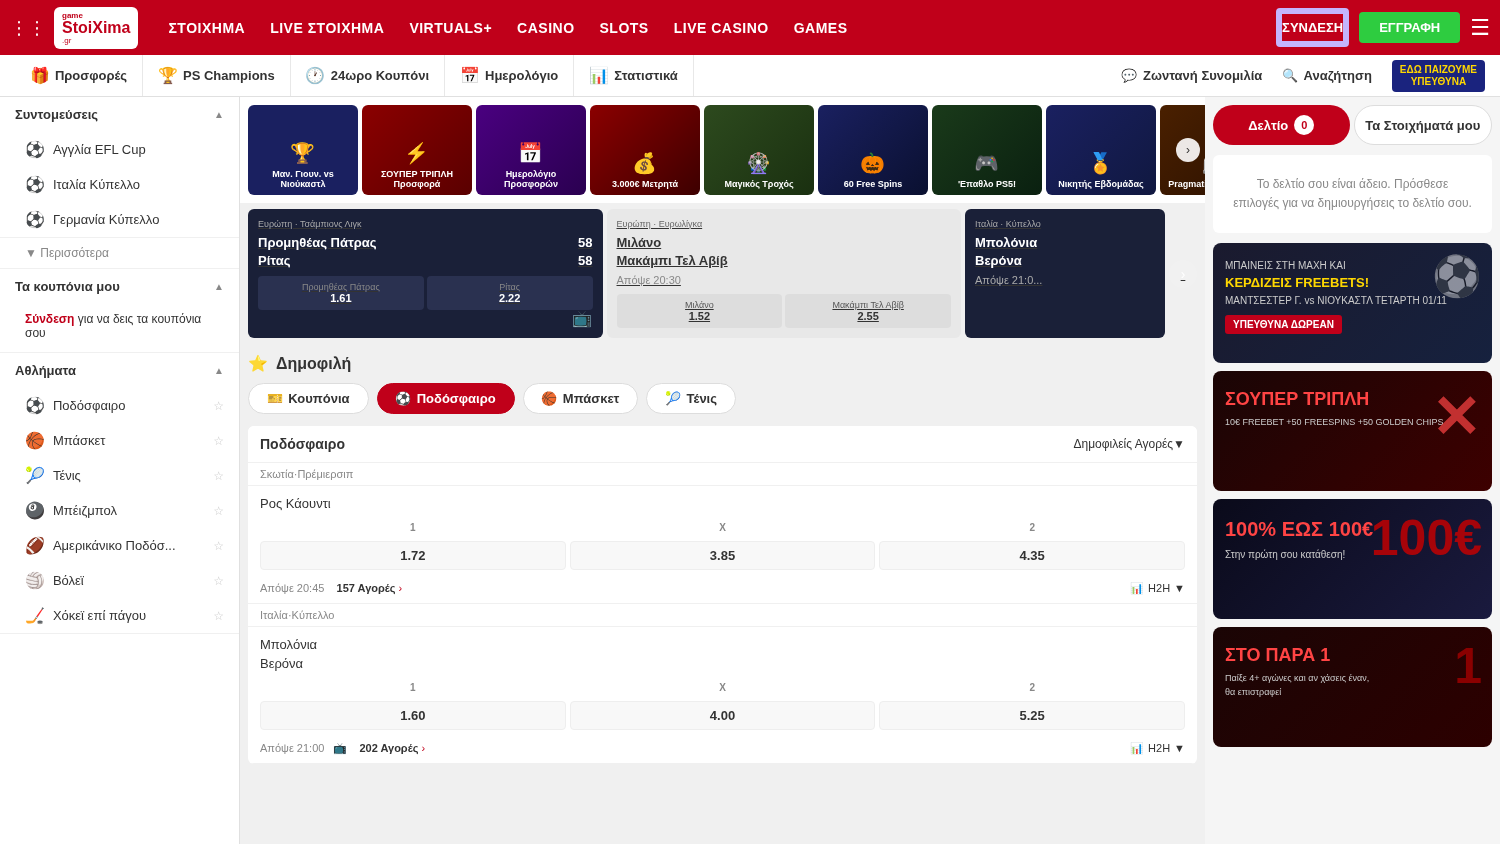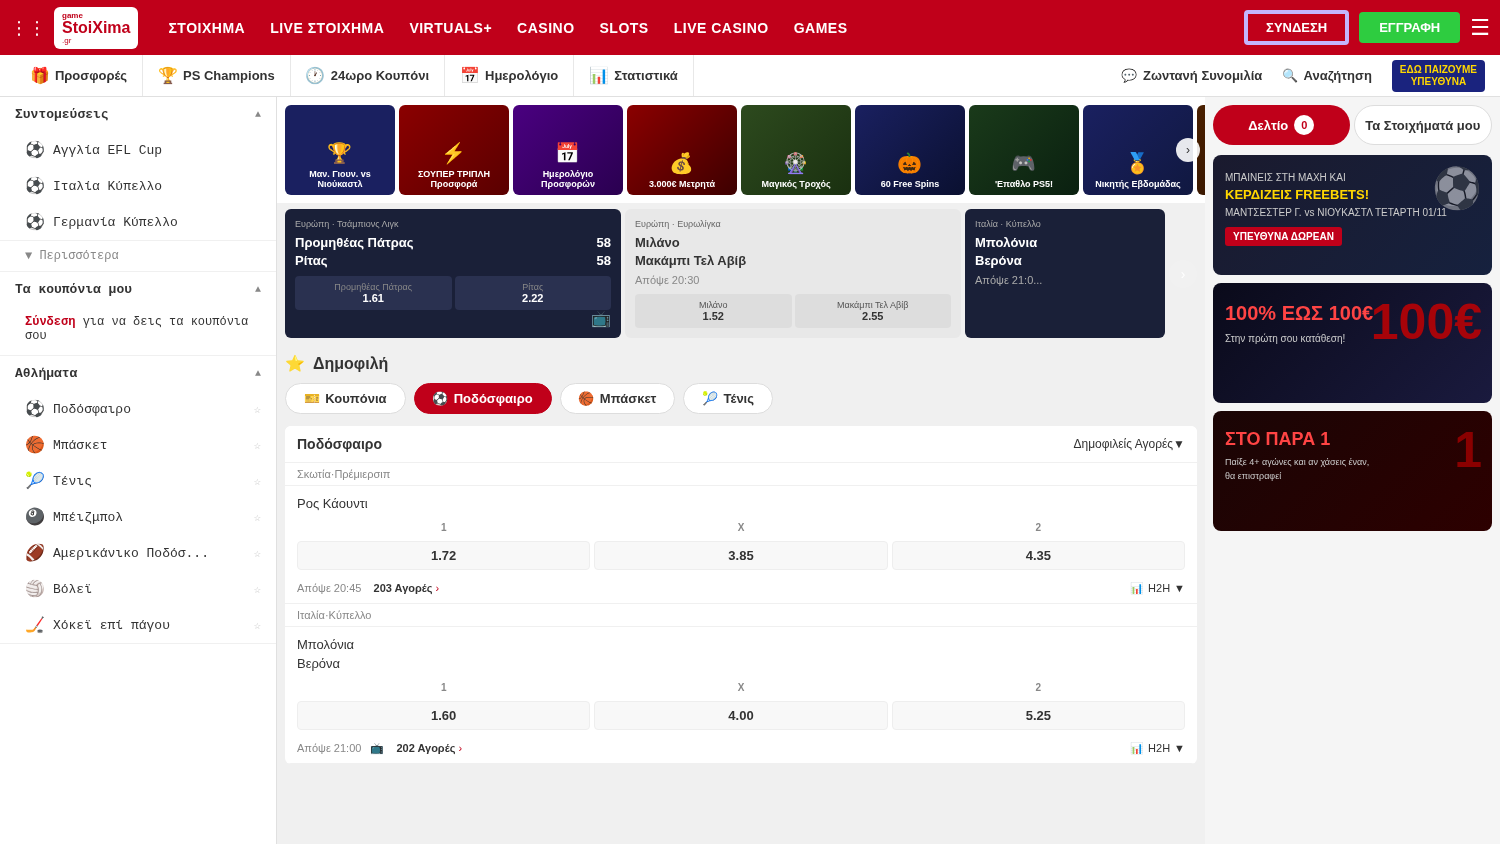--- a/index.html
+++ b/index.html
@@ -50,23 +50,23 @@
     }
     .nav-link.casino { color: #fff; }
     .nav-right {
       margin-left: auto;
       display: flex;
       align-items: center;
       gap: 10px;
     }
     .btn-login {
       background: transparent;
-      border: 4px solid #c4b5fd;
+      border: 6px solid #c4b5fd;
       color: #fff;
-      padding: 6px 18px;
+      padding: 6px 0;
       font-size: 13px;
       font-weight: 700;
       border-radius: 4px;
       cursor: pointer;
       margin-left: 28px;
     }
     .btn-register {
       background: #2ecc40;
       border: none;
       color: #fff;
@@ -138,26 +138,25 @@
     }
 
     
     .main-layout {
       display: flex;
       height: calc(844px - 97px);
     }
 
     
     .sidebar {
-      width: 277px;
+      width: 240px;
       background: #fff;
       border-right: 1px solid #e0e0e0;
       overflow-y: auto;
       flex-shrink: 0;
-      font-family: Liberation Mono, monospace;
     }
     .sidebar-section {
       border-bottom: 1px solid #f0f0f0;
     }
     .sidebar-header {
       display: flex;
       align-items: center;
       justify-content: space-between;
       padding: 10px 15px;
       font-weight: 700;
@@ -239,20 +238,21 @@
       font-size: 12px;
       color: #333;
     }
 
     
     .matches-strip {
       display: flex;
       gap: 4px;
       padding: 6px 8px;
       background: #f0f0f0;
+      text-decoration: underline;
     }
     .match-card {
       background: #1a2038;
       border-radius: 6px;
       color: #fff;
       padding: 10px;
       flex: 1;
       min-width: 260px;
       position: relative;
       cursor: pointer;
@@ -832,21 +832,21 @@
           </div>
           <div class="odds-row">
             <div class="odd-cell">1.72</div>
             <div class="odd-cell">3.85</div>
             <div class="odd-cell">4.35</div>
           </div>
           <div class="match-row-footer">
             <div>
               <span>Απόψε 20:45</span>
               &nbsp;&nbsp;
-              <span class="more-markets">203 Αγορές</span>
+              <span class="more-markets">157 Αγορές</span>
               <span style="color:#c0001a;">›</span>
             </div>
             <div class="h2h-btn">
               <span>📊</span>
               <span>H2H</span>
               <span>▼</span>
             </div>
           </div>
         </div>
 
@@ -891,34 +891,42 @@
   <aside class="right-panel">
     <div class="betslip-header">
       <div class="betslip-btn active">
         <span>Δελτίο</span>
         <span class="badge-count">0</span>
       </div>
       <div class="betslip-btn inactive">
         <span>Τα Στοιχήματά μου</span>
       </div>
     </div>
+    <div class="betslip-empty">Το δελτίο σου είναι άδειο. Πρόσθεσε επιλογές για να δημιουργήσεις το δελτίο σου.</div>
 
     <div class="promo-banner promo-banner-1">
       <div class="promo-text">
         <div class="small">ΜΠΑΙΝΕΙΣ ΣΤΗ ΜΑΧΗ ΚΑΙ</div>
         <div class="medium" style="color:#ffd700; font-weight:900; font-size:13px;">ΚΕΡΔΙΖΕΙΣ FREEBETS!</div>
         <div class="small">ΜΑΝΤΣΕΣΤΕΡ Γ. vs ΝΙΟΥΚΑΣΤΛ
 ΤΕΤΑΡΤΗ 01/11</div>
         <div style="margin-top:8px;">
           <span style="background:#c0001a; color:#fff; padding:4px 8px; border-radius:3px; font-size:10px; font-weight:700; cursor:pointer;">ΥΠΕΥΘΥΝΑ ΔΩΡΕΑΝ</span>
         </div>
       </div>
       <div class="promo-decor">⚽</div>
     </div>
 
+    <div class="promo-banner promo-banner-2">
+      <div class="promo-text">
+        <div class="big" style="font-size:18px; color:#ff4444; font-weight:900;">ΣΟΥΠΕΡ ΤΡΙΠΛΗ</div>
+        <div style="font-size:9px; color:#ccc; margin-top:3px;">10€ FREEBET +50 FREESPINS +50 GOLDEN CHIPS</div>
+      </div>
+      <div class="promo-decor" style="font-size:60px; color:#ff4444; opacity:0.7; font-weight:900;">✕</div>
+    </div>
 
     <div class="promo-banner promo-banner-3">
       <div class="promo-text">
         <div class="big" style="font-size:20px; color:#ff4444; font-weight:900;">100% ΕΩΣ 100€</div>
         <div style="font-size:10px; color:#ccc; margin-top:3px;">Στην πρώτη σου κατάθεση!</div>
       </div>
       <div class="promo-decor" style="font-size:50px; color:#cc0000; opacity:0.8; font-weight:900;">100€</div>
     </div>
 
     <div class="promo-banner promo-banner-4">

